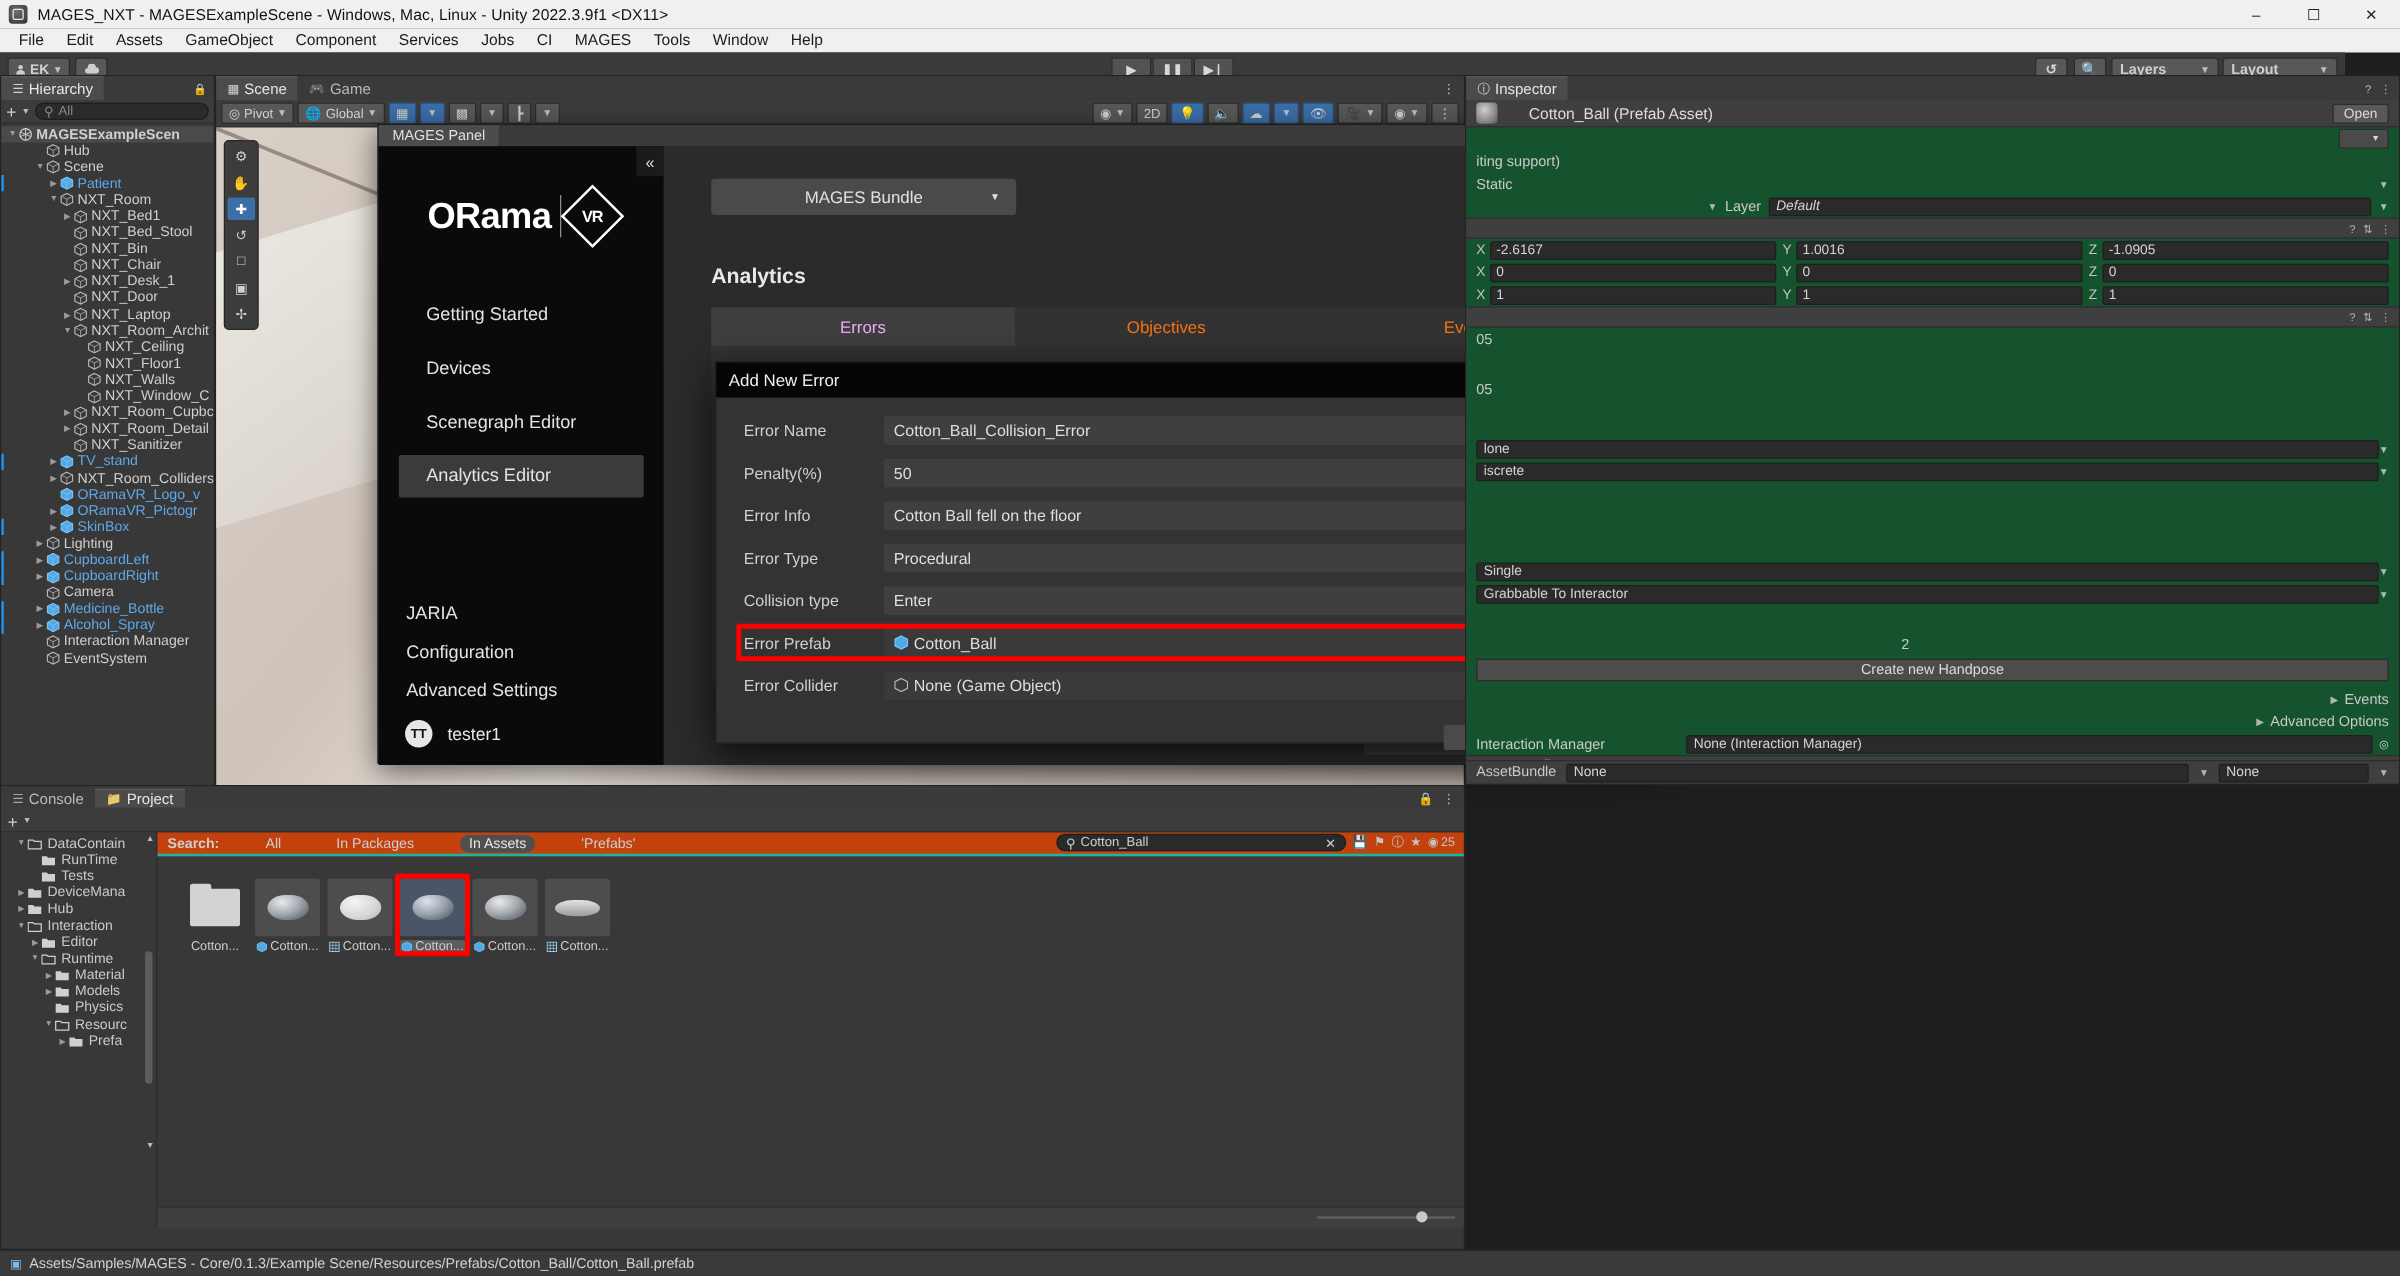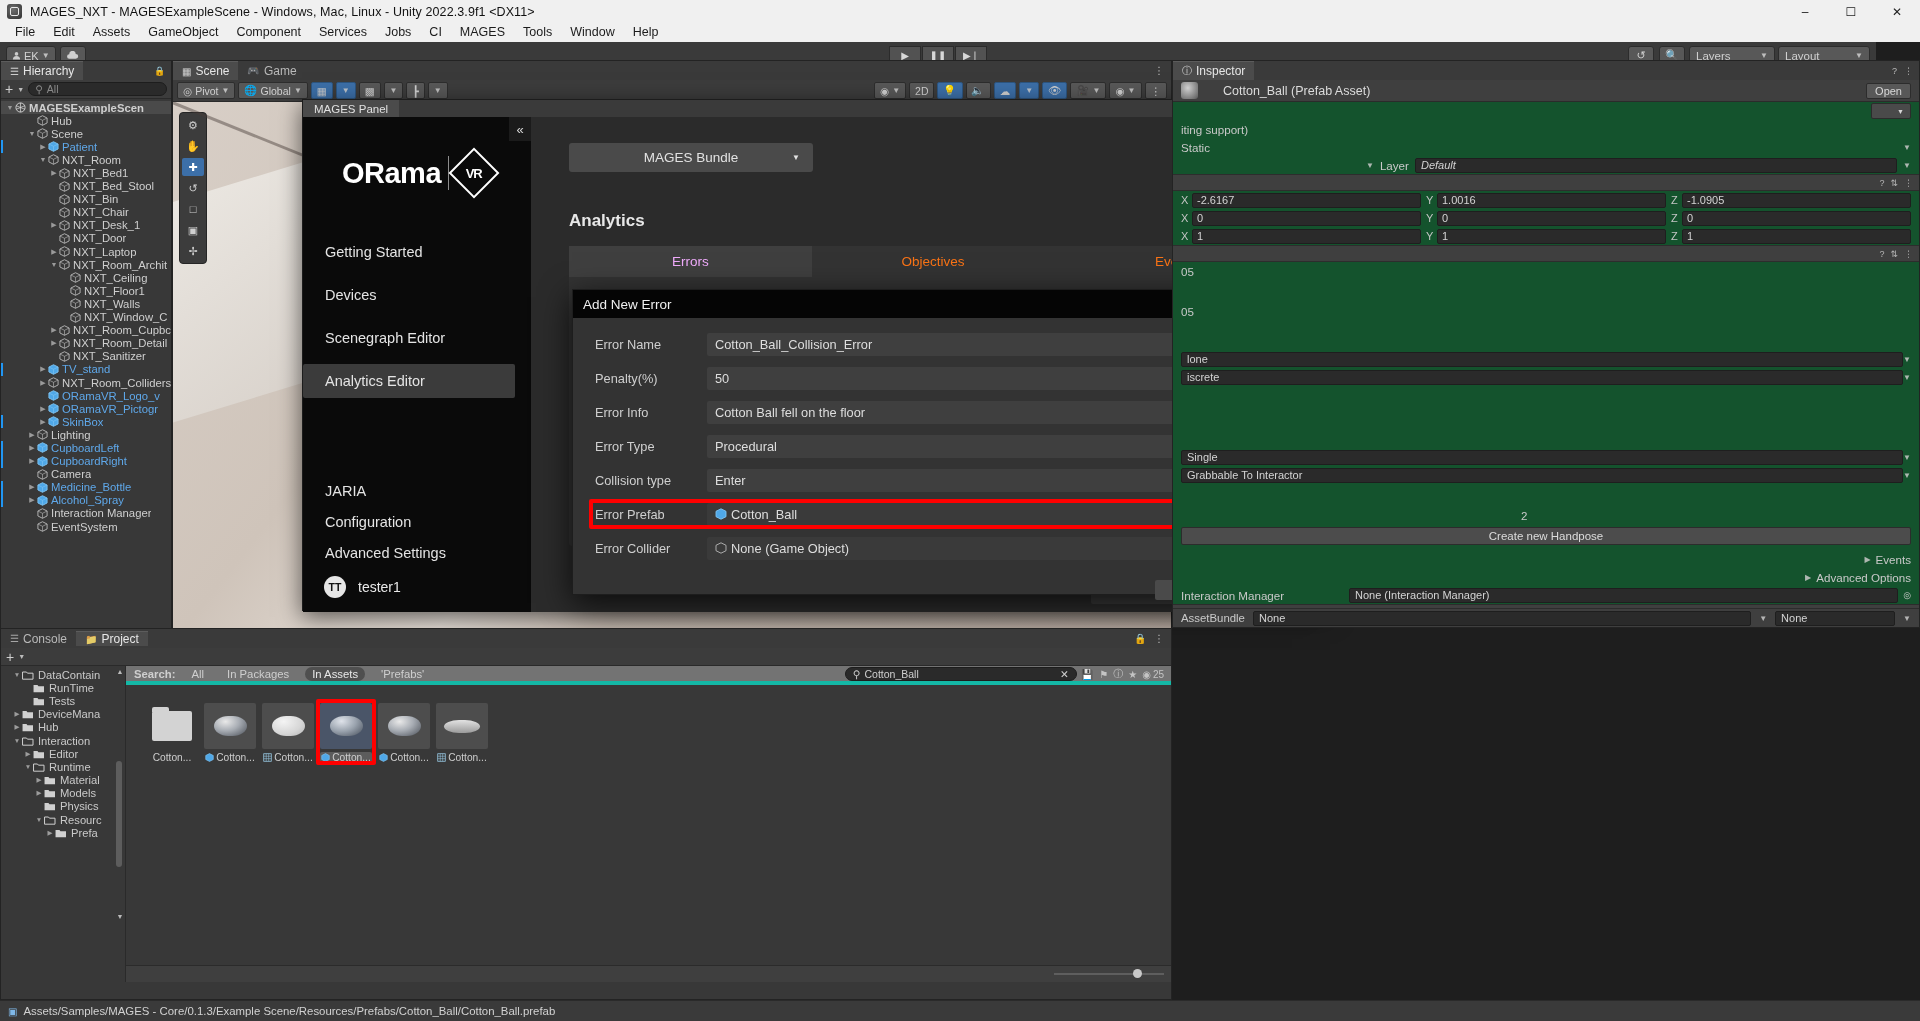--- a/index.html
+++ b/index.html
@@ -18,21 +18,21 @@
   .tb-ico:after{content:"";position:absolute;inset:3px;border:1.5px solid #e9e9e9;border-radius:2px;}
   .tb-title{font-size:12.5px;letter-spacing:.1px;white-space:nowrap;}
   .tb-btns{margin-left:auto;display:flex;height:23px;}
   .tb-btn{width:46px;height:23px;display:flex;align-items:center;justify-content:center;font-size:12px;color:#222;}
 
   
   .menubar{position:absolute;left:0;top:23px;width:1920px;height:19px;background:#f0f0f0;color:#1b1b1b;display:flex;align-items:center;padding-left:6px;}
   .menubar .mi{padding:0 9px;font-size:12.5px;line-height:19px;height:19px;white-space:nowrap;}
 
   
-  .toolbar{position:absolute;left:0;top:42px;width:1876px;height:28px;background:#3a3a3a;border-bottom:1px solid #232323;display:flex;align-items:center;}
+  .toolbar{position:absolute;left:0;top:42px;width:1876px;height:28px;background:#3a3a3a;border-bottom:1px solid #232323;display:flex;align-items:center;font-weight:bold;}
   .tbtn{height:20px;min-width:26px;margin:0 1px;border-radius:3px;background:#585858;border:1px solid #2c2c2c;display:flex;align-items:center;justify-content:center;color:#d2d2d2;font-size:11px;padding:0 5px;}
   .tb-left{display:flex;align-items:center;padding-left:5px;gap:2px;}
   .tb-center{position:absolute;left:50%;transform:translateX(-50%);display:flex;gap:1px;}
   .pbtn{width:32px;height:20px;background:#525252;border:1px solid #2b2b2b;display:flex;align-items:center;justify-content:center;color:#d8d8d8;font-size:10px;}
   .tb-right{margin-left:auto;display:flex;align-items:center;gap:3px;padding-right:6px;}
   .layers-drop{height:20px;width:86px;background:#585858;border:1px solid #2c2c2c;border-radius:3px;display:flex;align-items:center;padding:0 6px;font-size:11.5px;color:#cfcfcf;}
   .layout-drop{height:20px;width:92px;background:#585858;border:1px solid #2c2c2c;border-radius:3px;display:flex;align-items:center;padding:0 6px;font-size:11.5px;color:#cfcfcf;}
   .caret{margin-left:auto;font-size:8px;opacity:.85;}
 
   
@@ -81,21 +81,21 @@
   .mg-tabdots{position:absolute;right:36px;top:2px;font-size:11px;color:#bdbdbd;letter-spacing:1px;}
   .mg-wbtns{position:absolute;right:4px;top:1px;display:flex;gap:6px;font-size:10px;color:#cfcfcf;}
   .mg-body{display:flex;height:495px;}
   .mg-side{width:228px;background:#0a0a0a;position:relative;padding-top:0;}
   .collapse{position:absolute;right:0;top:0;width:22px;height:24px;background:#1b1b1b;display:flex;align-items:center;justify-content:center;color:#d9d9d9;font-size:13px;}
   .logo{margin:38px 0 0 0;display:flex;align-items:center;justify-content:center;gap:0;}
   .logo .word{font-size:29px;font-weight:bold;color:#fff;letter-spacing:-.5px;font-family:"Liberation Sans",sans-serif;}
   .logo .bar{width:1px;height:34px;background:#8d8d8d;margin:0 7px;}
   .logo .dia{width:36px;height:36px;border:2px solid #fff;transform:rotate(45deg);display:flex;align-items:center;justify-content:center;}
   .logo .dia span{transform:rotate(-45deg);font-size:13px;font-weight:bold;color:#fff;letter-spacing:-1px;}
-  .mnav{margin-top:44px;}
+  .mnav{margin-top:44px;margin-left:16px;}
   .mnav .item{height:34px;display:flex;align-items:center;padding-left:22px;font-size:14.5px;color:#e4e4e4;margin-bottom:9px;}
   .mnav .item.sel{background:#3b3b3b;margin-right:16px;border-radius:2px;}
   .mg-foot{position:absolute;bottom:14px;left:0;width:100%;}
   .mg-foot .item{height:31px;display:flex;align-items:center;padding-left:22px;font-size:14.5px;color:#e4e4e4;}
   .usr{display:flex;align-items:center;gap:12px;padding-left:21px;margin-top:8px;}
   .avatar{width:22px;height:22px;border-radius:50%;background:#e6e6e6;color:#111;font-size:10.5px;font-weight:bold;display:flex;align-items:center;justify-content:center;}
   .usr .nm{font-size:14px;color:#e9e9e9;}
 
   .mg-main{flex:1;background:#2b2b2b;position:relative;overflow:hidden;}
   .bundle{margin:26px 0 0 38px;width:244px;height:29px;background:#4a4a4a;border-radius:3px;display:flex;align-items:center;justify-content:center;position:relative;font-size:13.5px;color:#e2e2e2;}
@@ -162,21 +162,21 @@
   .pj-main{display:flex;height:316px;}
   .pj-tree{width:125px;background:#383838;position:relative;overflow:hidden;padding-top:2px;border-right:1px solid #2a2a2a;}
   .tr{height:13.2px;display:flex;align-items:center;font-size:11.2px;color:#cacaca;white-space:nowrap;}
   .tr .arrow{width:10px;font-size:6.5px;color:#9c9c9c;text-align:center;flex:none;}
   .fold{width:12px;height:10px;margin-right:4px;flex:none;}
   .tr-scroll{position:absolute;right:1px;top:2px;width:8px;height:310px;}
   .tr-scroll .up{font-size:7px;color:#bbb;text-align:center;}
   .tr-scroll .bar{margin-top:86px;width:6px;height:106px;background:#5d5d5d;border-radius:3px;}
   .tr-scroll .dn{margin-top:46px;font-size:7px;color:#bbb;text-align:center;}
   .pj-right{flex:1;background:#383838;position:relative;}
-  .searchbar{height:19px;background:#737373;display:flex;align-items:center;gap:9px;padding:0 8px;font-size:11.3px;color:#cfcfcf;border-bottom:4px solid #14b8a6;}
+  .searchbar{height:19px;background:#c2410c;display:flex;align-items:center;gap:30px;padding:0 8px;font-size:11.3px;color:#cfcfcf;border-bottom:2px solid #14b8a6;}
   .searchbar b{font-weight:bold;}
   .chip{padding:1px 7px;border-radius:9px;font-size:11.3px;}
   .chip.on{background:#4f4f4f;color:#e8e8e8;}
   .grid{display:flex;gap:6px;padding:18px 0 0 20px;}
   .cell{width:52px;}
   .thumb{width:52px;height:46px;background:#4d4d4d;border-radius:2px;display:flex;align-items:center;justify-content:center;}
   .thumb.folderT{background:transparent;}
   .folderBig{width:40px;height:30px;background:#d3d3d3;border-radius:2px;position:relative;}
   .folderBig:before{content:"";position:absolute;left:0;top:-4px;width:17px;height:5px;background:#d3d3d3;border-radius:2px 2px 0 0;}
   .ball{width:33px;height:20px;border-radius:50%/58%;background:radial-gradient(ellipse at 35% 28%,#e9e9e9,#a8adb4 45%,#6b7078 80%,#4f545c);}

